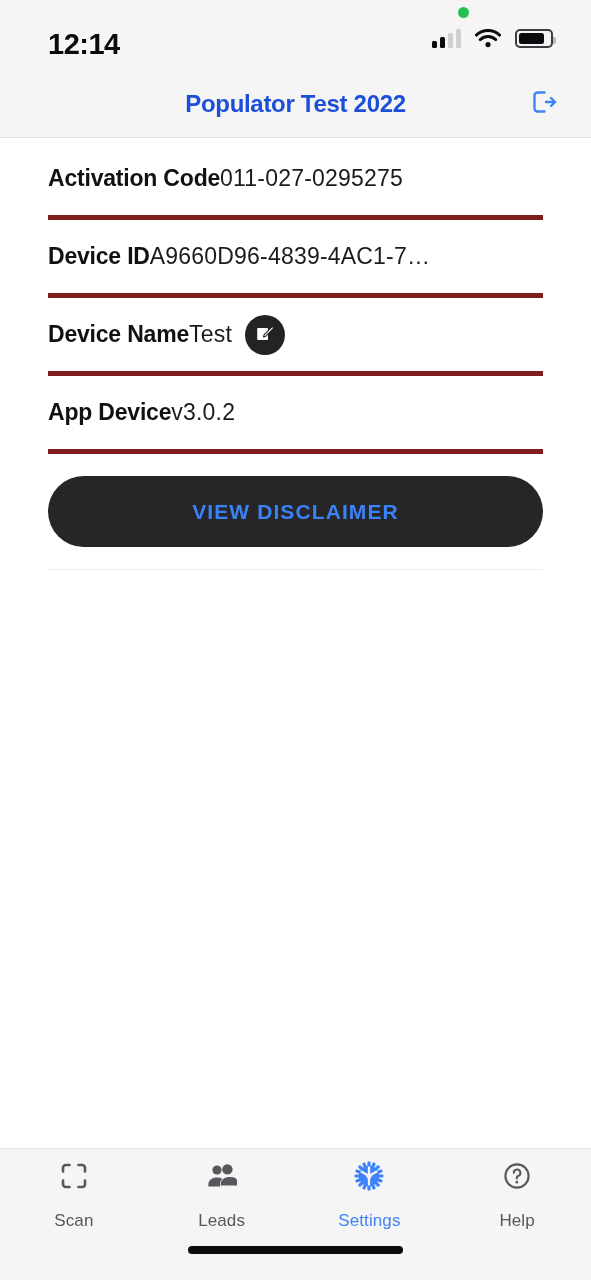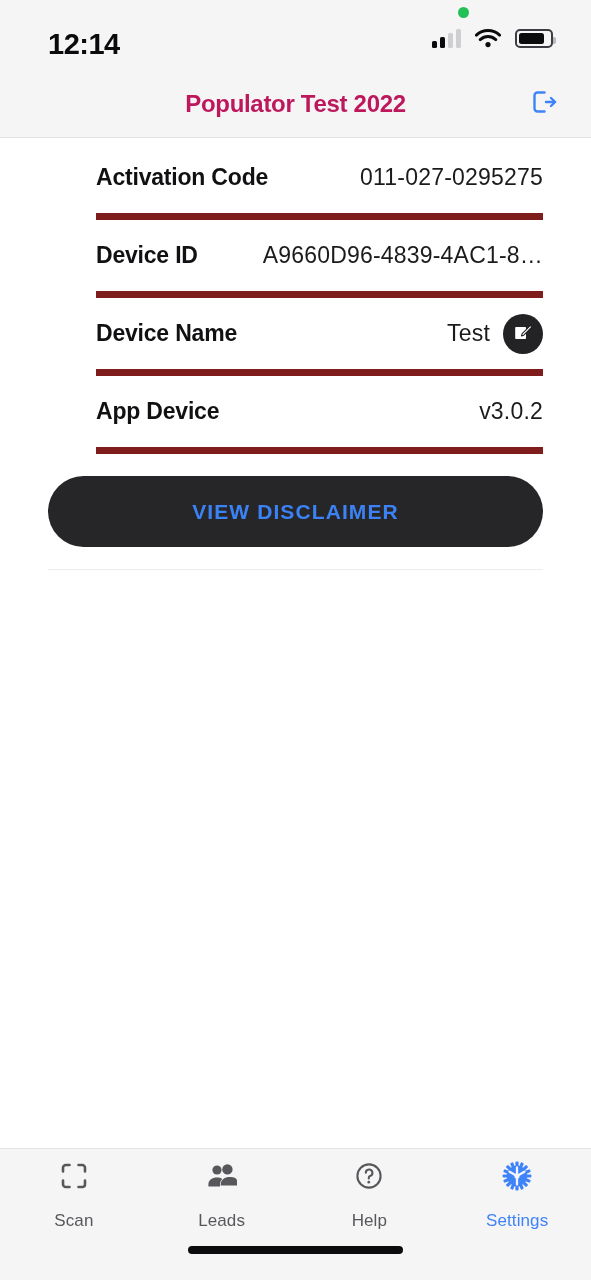--- a/index.html
+++ b/index.html
@@ -36,35 +36,34 @@
 
   
   .header {
     position:relative;
     height:68px;
     background:#f5f5f6;
     border-bottom:1px solid #e3e3e5;
     display:flex; align-items:center; justify-content:center;
     flex:none;
   }
-  .header-title { font-size:24px; font-weight:700; color:#be185d; letter-spacing:-0.3px; }
+  .header-title { font-size:24px; font-weight:700; color:#1d4ed8; letter-spacing:-0.3px; }
   .logout-btn {
     position:absolute; right:26px; top:50%; transform:translateY(-50%);
     width:44px; height:44px; display:flex; align-items:center; justify-content:center;
     background:none; border:none; cursor:pointer;
   }
 
   
   .content { flex:1 1 auto; background:#ffffff; padding-top:4px; overflow:hidden; }
   .rows { padding:0 48px; }
   .row {
     height:78px;
-    display:flex; align-items:center; justify-content:space-between;
-    border-bottom:7px solid #7f1d1d;
-    margin-left:48px;
+    display:flex; align-items:center; justify-content:flex-start;
+    border-bottom:5px solid #7f1d1d;
   }
   .row-label { font-size:23px; font-weight:700; color:#111113; letter-spacing:-0.2px; }
   .row-value {
     font-size:23px; font-weight:400; color:#1b1b1d; letter-spacing:0.2px;
     max-width:320px; white-space:nowrap; overflow:hidden; text-overflow:ellipsis; text-align:right;
   }
   .row-right { display:flex; align-items:center; gap:13px; }
   .edit-btn {
     width:40px; height:40px; border-radius:50%;
     background:#232326; border:none; cursor:pointer;
@@ -139,21 +138,21 @@
   <div class="content">
     <div class="rows">
 
       <div class="row">
         <span class="row-label">Activation Code</span>
         <span class="row-value">011-027-0295275</span>
       </div>
 
       <div class="row">
         <span class="row-label">Device ID</span>
-        <span class="row-value">A9660D96-4839-4AC1-8…</span>
+        <span class="row-value">A9660D96-4839-4AC1-7…</span>
       </div>
 
       <div class="row">
         <span class="row-label">Device Name</span>
         <span class="row-right">
           <span class="row-value">Test</span>
           <button class="edit-btn">
             <span>
               <svg width="24" height="24" viewBox="0 0 24 24" fill="none">
                 <path d="M5 7.8h9.2v10.4H5z" fill="#ffffff"></path>
@@ -193,31 +192,20 @@
         <span class="tab-icon">
           <svg width="30" height="26" viewBox="0 0 30 26" fill="#58585c">
             <circle cx="10" cy="7" r="4.6"></circle>
             <circle cx="20.4" cy="6.4" r="5.2"></circle>
             <path d="M1.4 21.4c0-4.2 3.9-6.8 8.6-6.8 2 0 3.8.5 5.3 1.3-1.4 1.3-2.2 3-2.2 5v2.6H1.4z"></path>
             <path d="M14.6 22c0-4.6 4.2-7.4 9.4-7.4 2.6 0 4.6.6 4.6.6v6.8z"></path>
             <path d="M13.8 22.5v-1.4c0-4.3 3.9-7 8.9-7s8.9 2.7 8.9 7v1.4z"></path>
           </svg>
         </span>
         <span class="tab-label">Leads</span>
-      </button>
-
-      <button class="tab">
-        <span class="tab-icon">
-          <svg width="28" height="28" viewBox="0 0 28 28" fill="none">
-            <circle cx="14" cy="14" r="11.6" stroke="#58585c" stroke-width="2.1"></circle>
-            <path d="M10.8 10.8a3.3 3.3 0 1 1 4.2 3.2c-.8.3-1.2 1-1.2 1.8v.6" stroke="#58585c" stroke-width="2.1" stroke-linecap="round"></path>
-            <circle cx="13.8" cy="20.2" r="1.35" fill="#58585c"></circle>
-          </svg>
-        </span>
-        <span class="tab-label">Help</span>
       </button>
 
       <button class="tab active">
         <span class="tab-icon">
           <svg width="30" height="30" viewBox="0 0 30 30">
             <g fill="#3f83f8">
               <circle cx="15" cy="15" r="10.4"></circle>
               <g>
                 <rect x="13.4" y="0.6" width="3.2" height="5" rx="1"></rect>
                 <rect x="13.4" y="24.4" width="3.2" height="5" rx="1"></rect>
@@ -237,19 +225,30 @@
                 <rect x="24.4" y="13.4" width="5" height="3.2" rx="1" transform="rotate(67.5 15 15)"></rect>
               </g>
             </g>
             <path d="M15 6.5v17M15 15l7.4-4.3M15 15l-7.4-4.3" stroke="#f5f5f6" stroke-width="2.3" stroke-linecap="round"></path>
             <circle cx="15" cy="15" r="2.6" fill="#f5f5f6"></circle>
           </svg>
         </span>
         <span class="tab-label">Settings</span>
       </button>
 
+      <button class="tab">
+        <span class="tab-icon">
+          <svg width="28" height="28" viewBox="0 0 28 28" fill="none">
+            <circle cx="14" cy="14" r="11.6" stroke="#58585c" stroke-width="2.1"></circle>
+            <path d="M10.8 10.8a3.3 3.3 0 1 1 4.2 3.2c-.8.3-1.2 1-1.2 1.8v.6" stroke="#58585c" stroke-width="2.1" stroke-linecap="round"></path>
+            <circle cx="13.8" cy="20.2" r="1.35" fill="#58585c"></circle>
+          </svg>
+        </span>
+        <span class="tab-label">Help</span>
+      </button>
+
     </div>
     <div class="home-wrap">
       <div class="home-indicator"></div>
     </div>
   </div>
 
 </div>
 
 </body></html>

